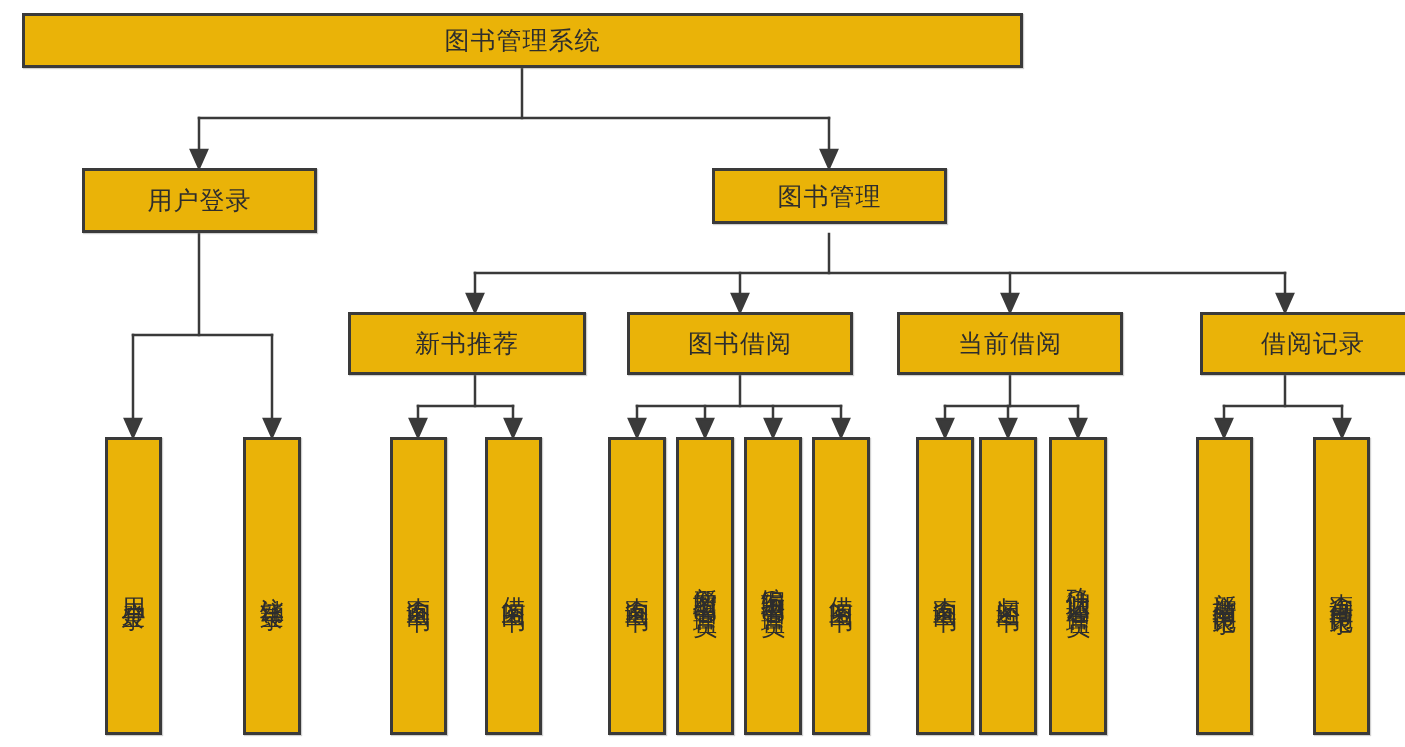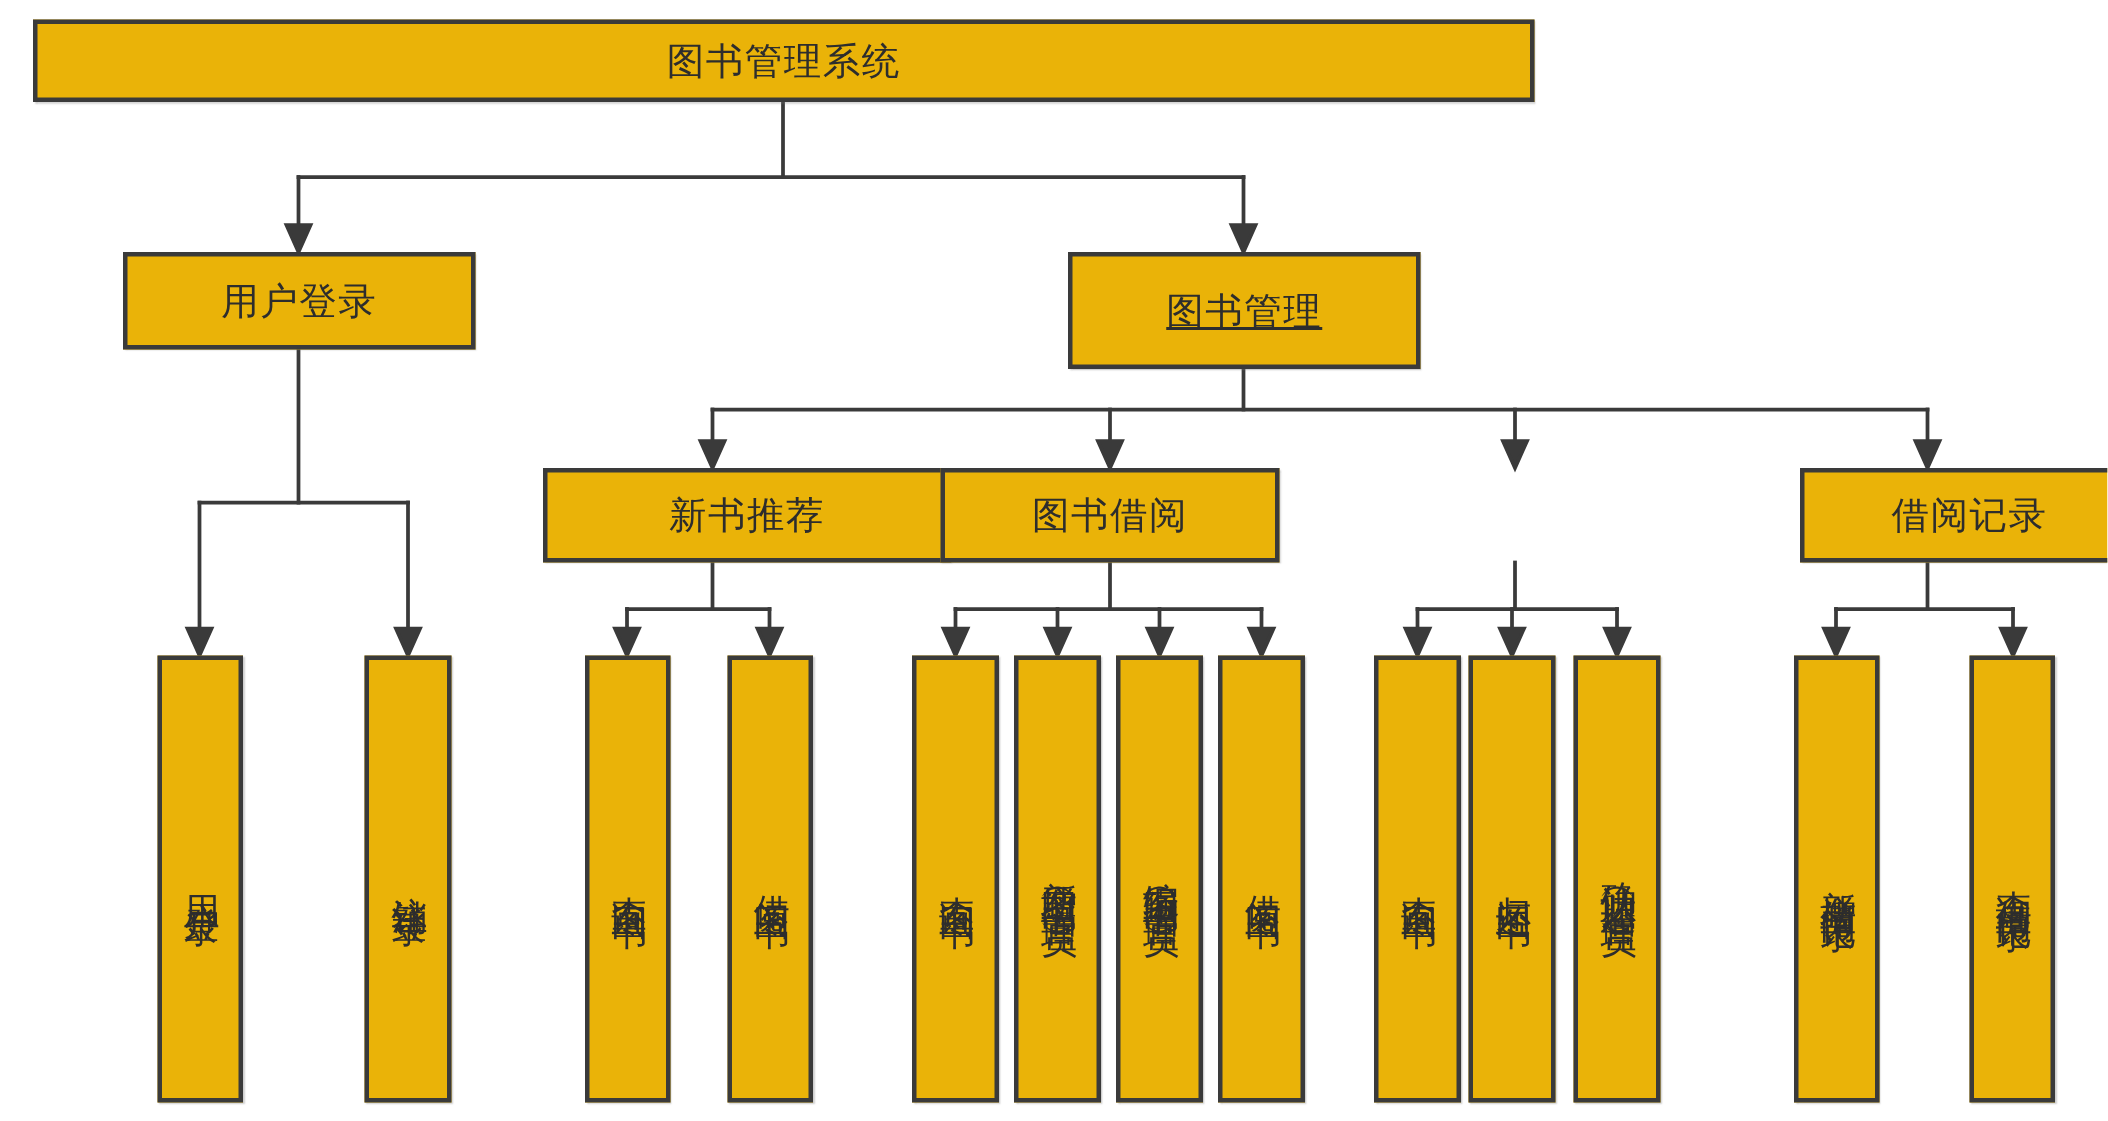--- a/index.html
+++ b/index.html
@@ -120,29 +120,32 @@
     <polygon points="1334,419 1350,419 1342,437"></polygon>
   </svg>
 
   <div class="node node-h" style="left:22px; top:13px; width:1001px; height:55px;">
     <span>图书管理系统</span>
   </div>
 
   <div class="node node-h" style="left:82px; top:168px; width:235px; height:65px;">
     <span>用户登录</span>
   </div>
-  <div class="node node-h" style="left:712px; top:168px; width:235px; height:78px;text-decoration:underline;">
+  <div class="node node-h" style="left:712px; top:168px; width:235px; height:56px;">
     <span>图书管理</span>
   </div>
 
-  <div class="node node-h" style="left:362px; top:312px; width:272px; height:63px;">
+  <div class="node node-h" style="left:348px; top:312px; width:238px; height:63px;">
     <span>新书推荐</span>
   </div>
   <div class="node node-h" style="left:627px; top:312px; width:226px; height:63px;">
     <span>图书借阅</span>
+  </div>
+  <div class="node node-h" style="left:897px; top:312px; width:226px; height:63px;">
+    <span>当前借阅</span>
   </div>
   <div class="node node-h" style="left:1172px; top:312px; width:226px; height:63px;margin-left:28px;">
     <span>借阅记录</span>
   </div>
 
   <div class="node node-v" style="left:105px; top:437px; width:57px; height:298px;">
     <span class="vtext">用户登录</span>
   </div>
   <div class="node node-v" style="left:243px; top:437px; width:58px; height:298px;">
     <span class="vtext">注销登录</span>

